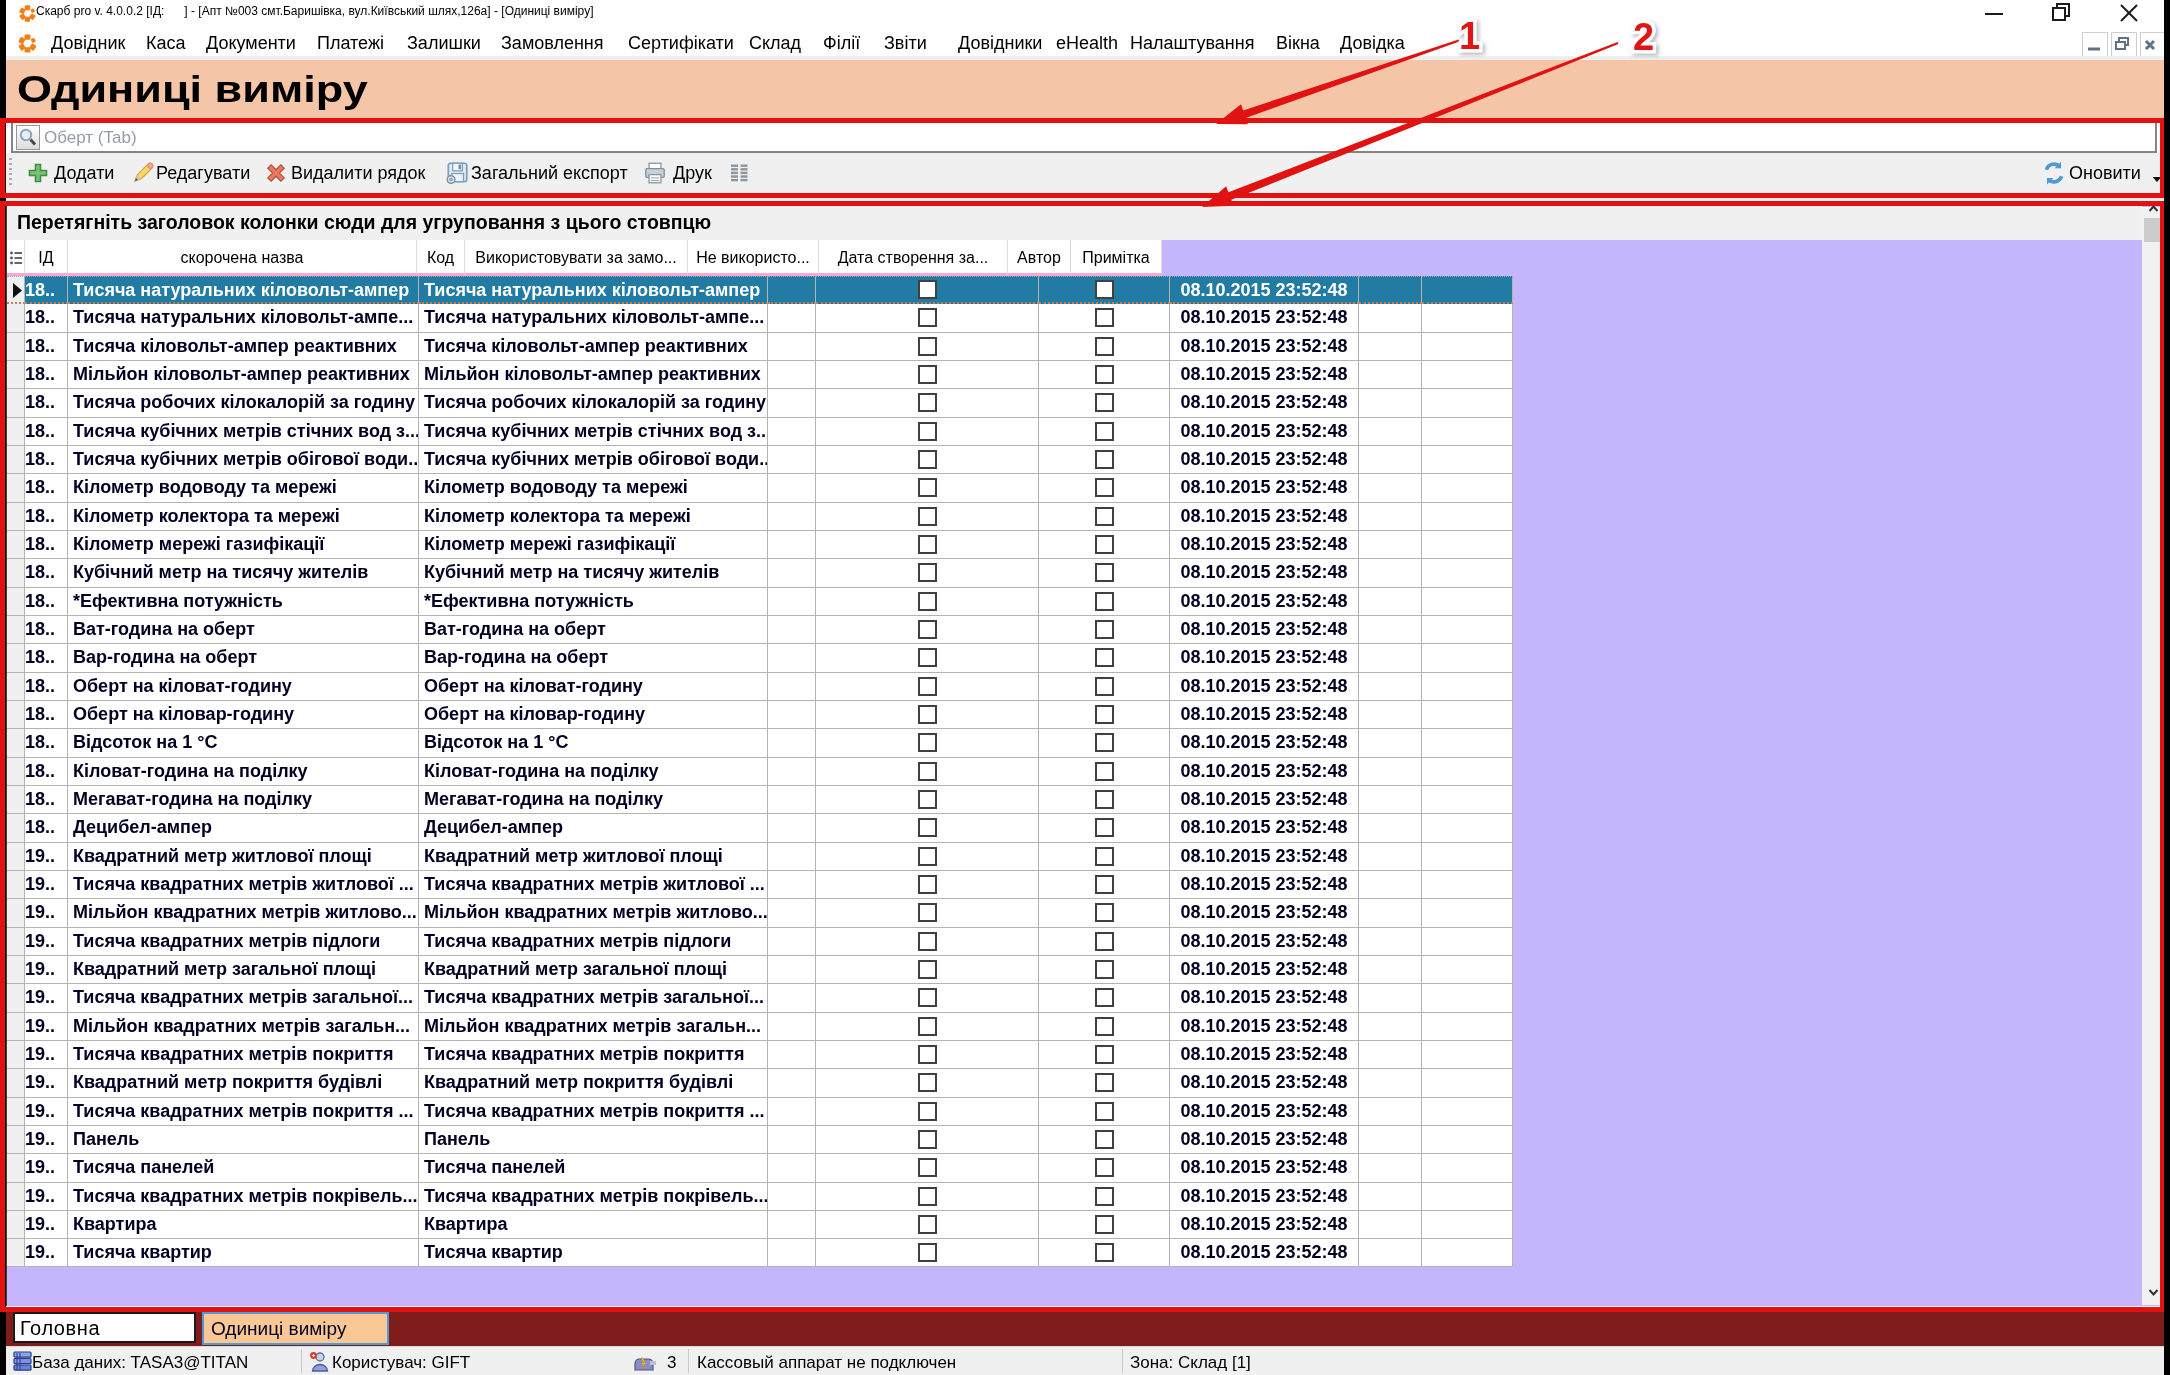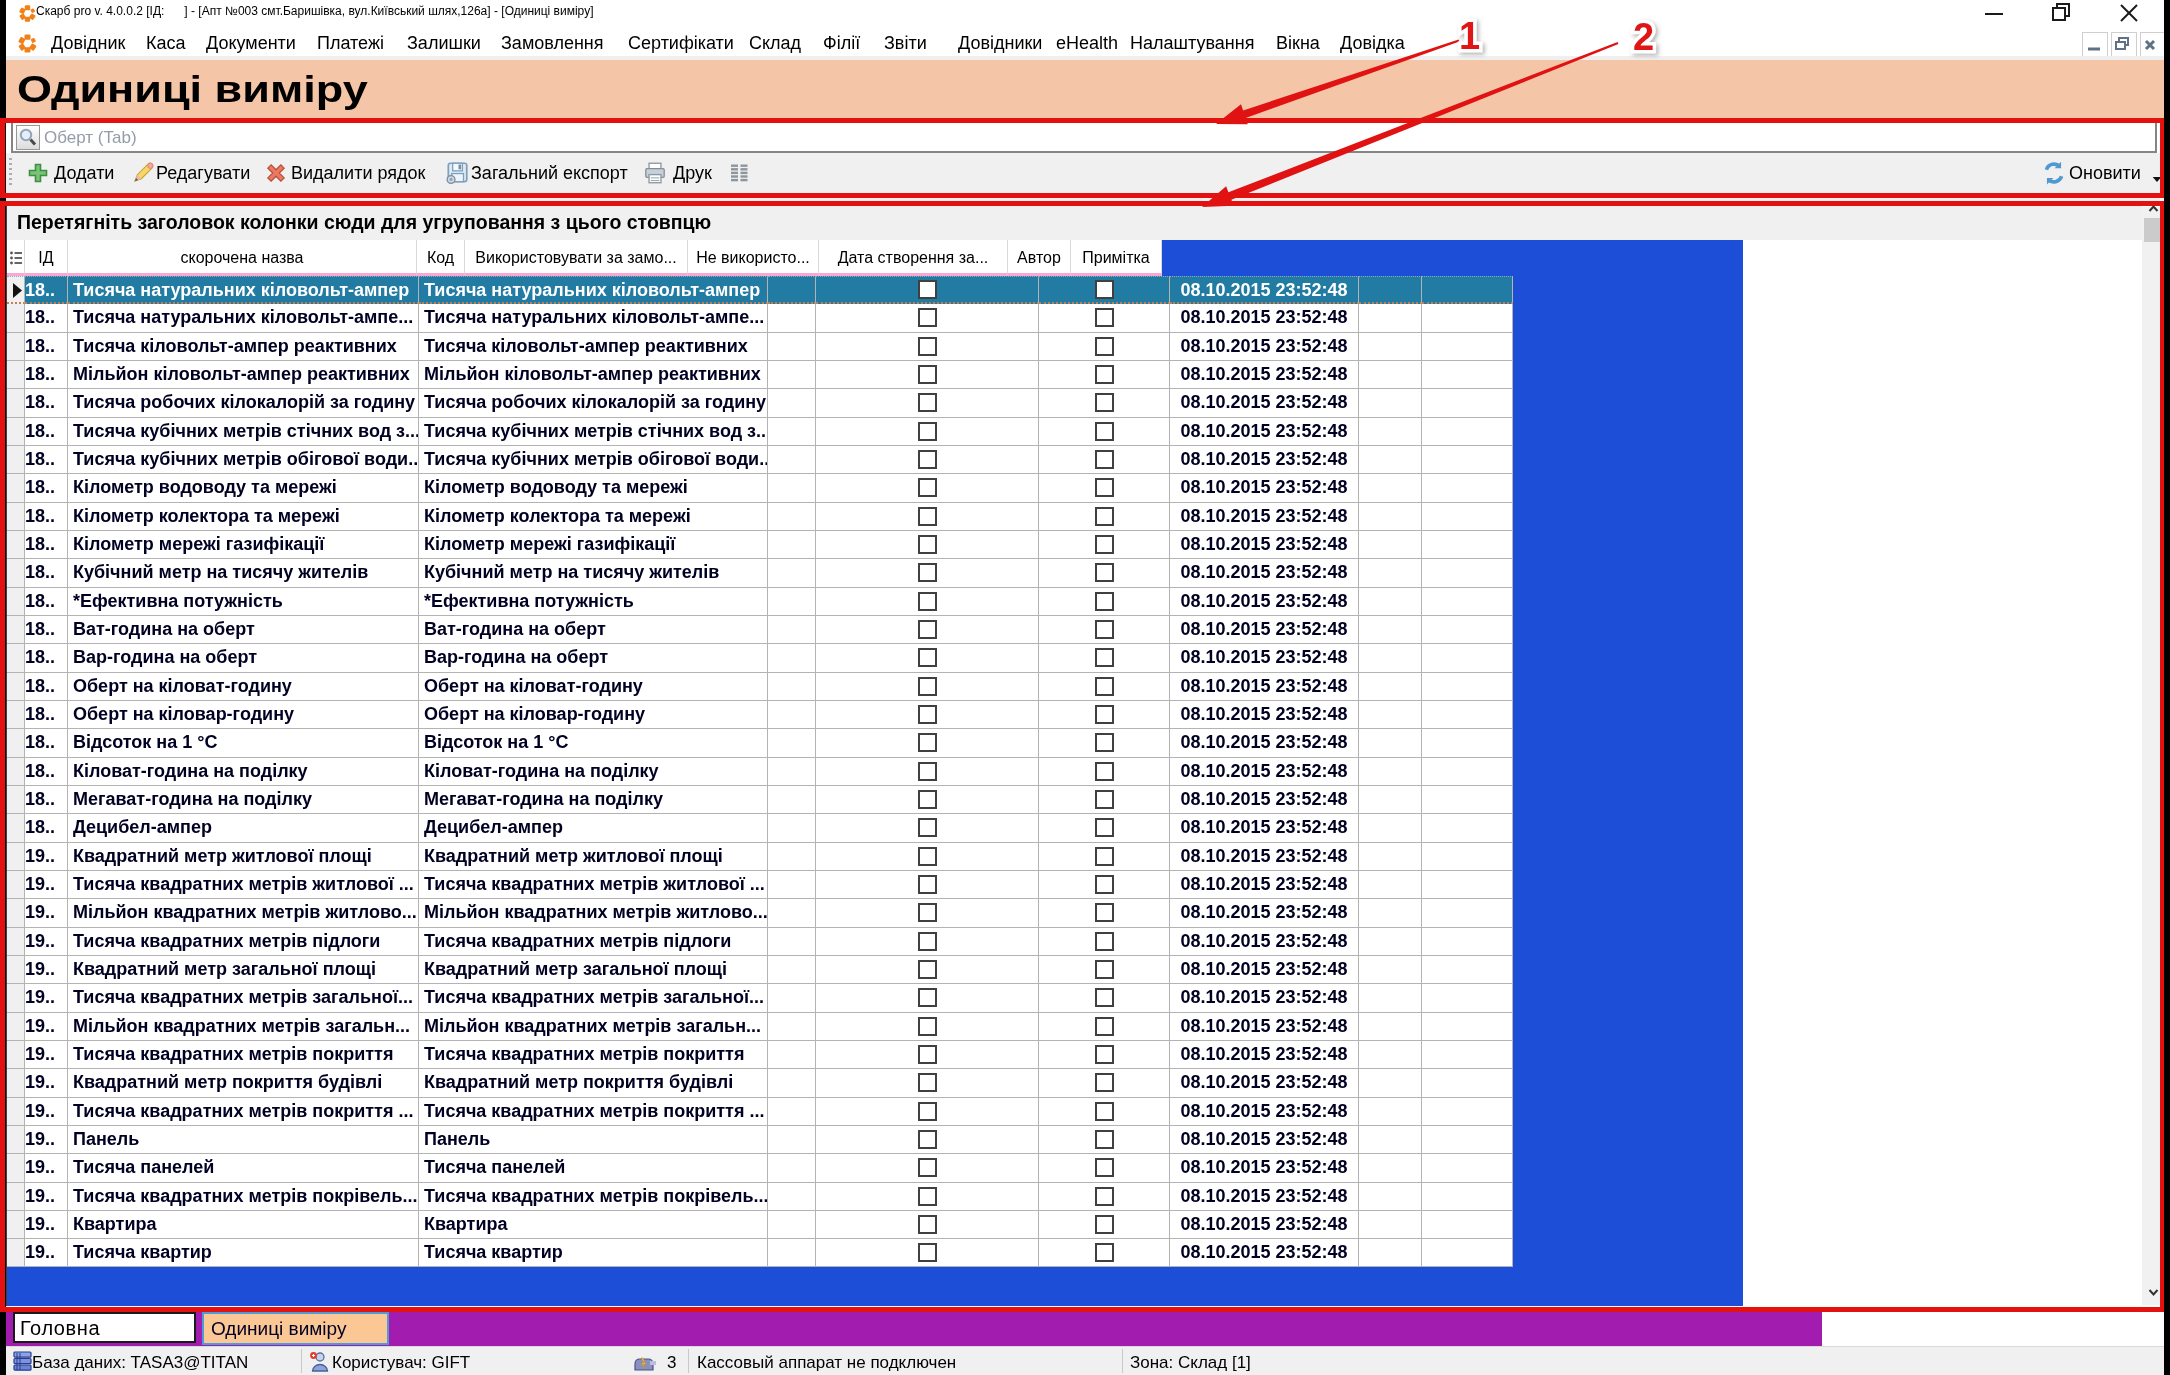--- a/index.html
+++ b/index.html
@@ -24,21 +24,21 @@
   #toolbar{left:5px;top:153px;width:2155px;height:40px;background:#f0f0f0;}
   .tbtxt{position:absolute;top:10px;font-size:18px;color:#000;white-space:nowrap;}
   .tbico{position:absolute;top:7px;}
   #gripper{position:absolute;left:4px;top:5px;width:3px;height:30px;
     background:repeating-linear-gradient(#adadad 0 2px,#f0f0f0 2px 5px);}
   
   .redrect{border:5px solid #e41111;box-sizing:border-box;pointer-events:none;z-index:50;}
   #red1{left:0;top:118px;width:2165px;height:80px;}
   #red2{left:0;top:201px;width:2165px;height:1111px;}
   
-  #grid{left:5px;top:206px;width:1738px;height:1100px;background:#1d4ed8;border-left:2px solid #404040;box-sizing:border-box;}
+  #grid{left:5px;top:206px;width:2155px;height:1100px;background:#c4b5fd;border-left:2px solid #404040;box-sizing:border-box;}
   #grouppanel{position:absolute;left:0;top:0;width:2135px;height:34px;background:#f0f0f0;}
   #grouppanel span{position:absolute;left:10px;top:5px;font-size:19.5px;font-weight:bold;color:#000;}
   #hdr{position:absolute;left:0;top:34px;height:36px;display:flex;background:#fff;}
   .hc{box-sizing:border-box;border-right:1px solid #d9d9d9;border-bottom:3px solid #f9a8d4;
       font-size:16px;color:#000;text-align:center;line-height:35px;overflow:hidden;white-space:nowrap;}
   #rows{position:absolute;left:0;top:70px;}
   .row{display:flex;height:28.343px;box-sizing:border-box;background:#fff;}
   .c{box-sizing:border-box;border-right:1px solid #b3b3b3;border-bottom:1px solid #b3b3b3;
      font-size:18px;font-weight:bold;color:#000022;line-height:27px;overflow:hidden;white-space:nowrap;}
   .g{width:18px;background:#f0f0f0;}
@@ -56,21 +56,21 @@
   .sel .c{color:#fff;background:#217ba2;border-bottom:2px dotted #bf8055;border-top:1px dotted #93a8b4;}
   .sel .g{background:#f0f0f0;position:relative;}
   
   #gfoot{position:absolute;left:0;width:1507px;height:37px;background:#e9edee;border-top:1px solid #9f9f9f;box-sizing:border-box;}
   #gfootbox{position:absolute;left:64px;top:7px;width:347px;height:27px;background:#f1f4f4;border:1px solid #bcc4c8;box-sizing:border-box;
      font-size:17.5px;font-weight:bold;color:#000022;line-height:25px;padding-left:3px;}
   
   #vscroll{position:absolute;left:2135px;top:1px;width:20px;height:1098px;background:#f1f1f1;}
   #vthumb{position:absolute;left:2px;top:11px;width:17px;height:24px;background:#cbcbcb;}
   
-  #tabbar{left:6px;top:1312px;width:1816px;height:34px;background:#a21caf;}
+  #tabbar{left:6px;top:1312px;width:2158px;height:34px;background:#7f1d1d;}
   #tab1{position:absolute;left:7px;top:0px;width:183px;height:31px;background:#fff;border:2px solid #1a1a1a;box-sizing:border-box;
     font-size:20px;color:#000;line-height:28px;padding-left:5px;letter-spacing:0.6px;}
   #tab2{position:absolute;left:196px;top:0px;width:187px;height:33px;background:#fbc795;border:2px solid #4f9bd5;box-sizing:border-box;
     font-size:19px;color:#000022;line-height:29px;padding-left:7px;}
   
   #statusbar{left:6px;top:1346px;width:2158px;height:29px;background:#f0f0f0;border-top:1px solid #d9d9d9;box-sizing:border-box;}
   .st{position:absolute;top:6px;font-size:17px;color:#000;white-space:nowrap;}
   .stsep{position:absolute;top:2px;width:1px;height:24px;background:#c8c8c8;}
   
   #edgeL{left:0;top:0;width:6px;height:1375px;background:#000;z-index:5;}

